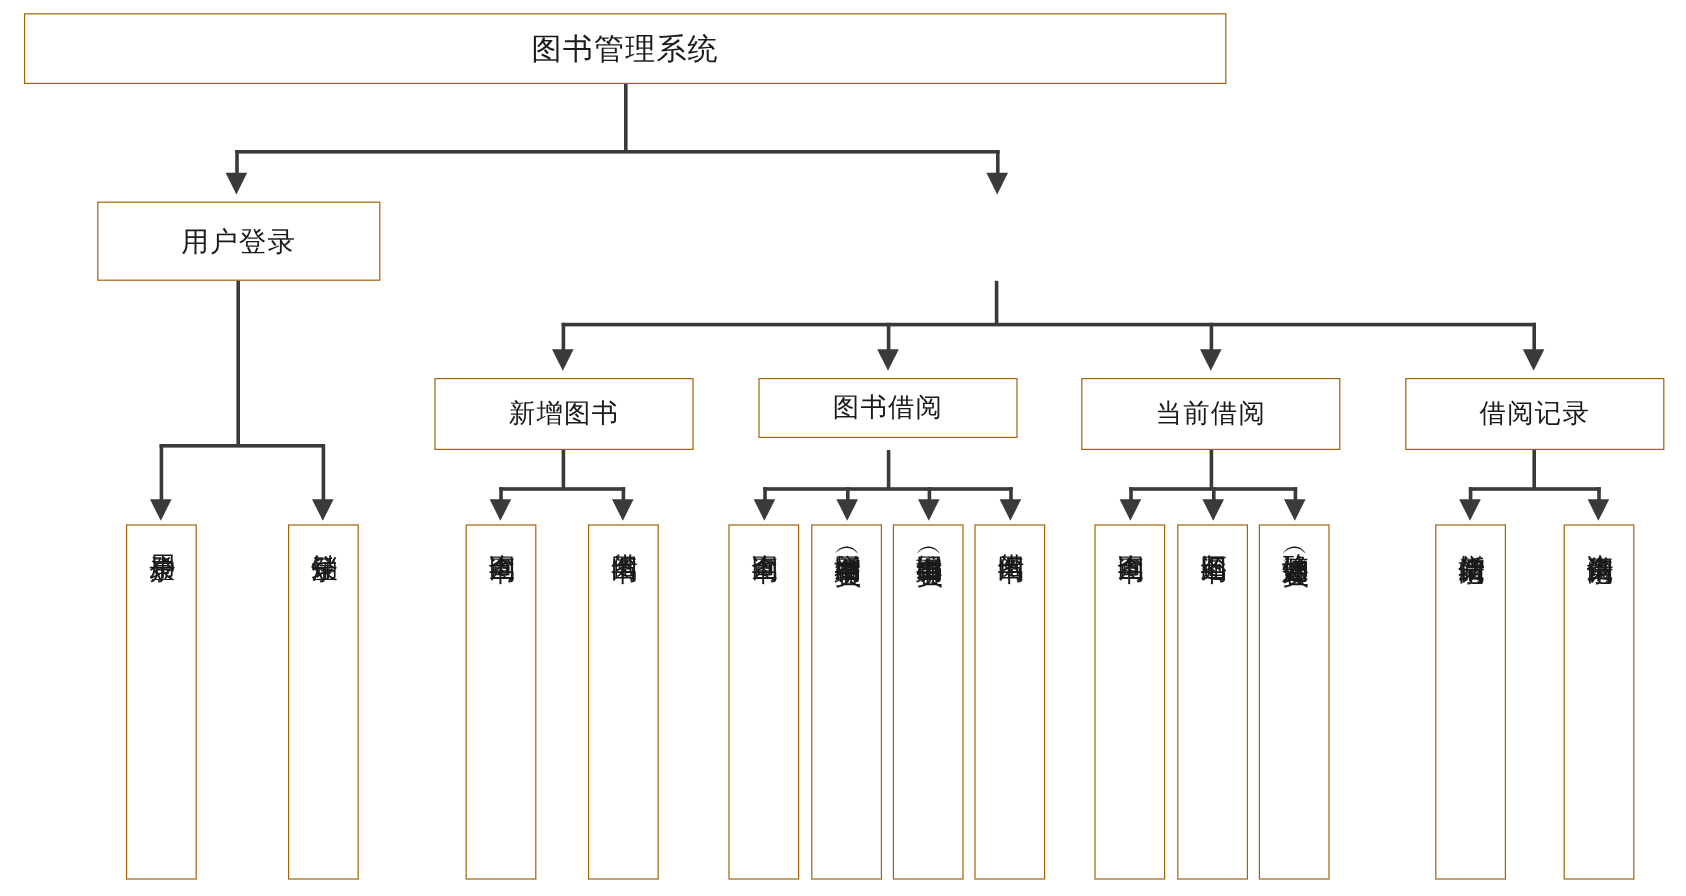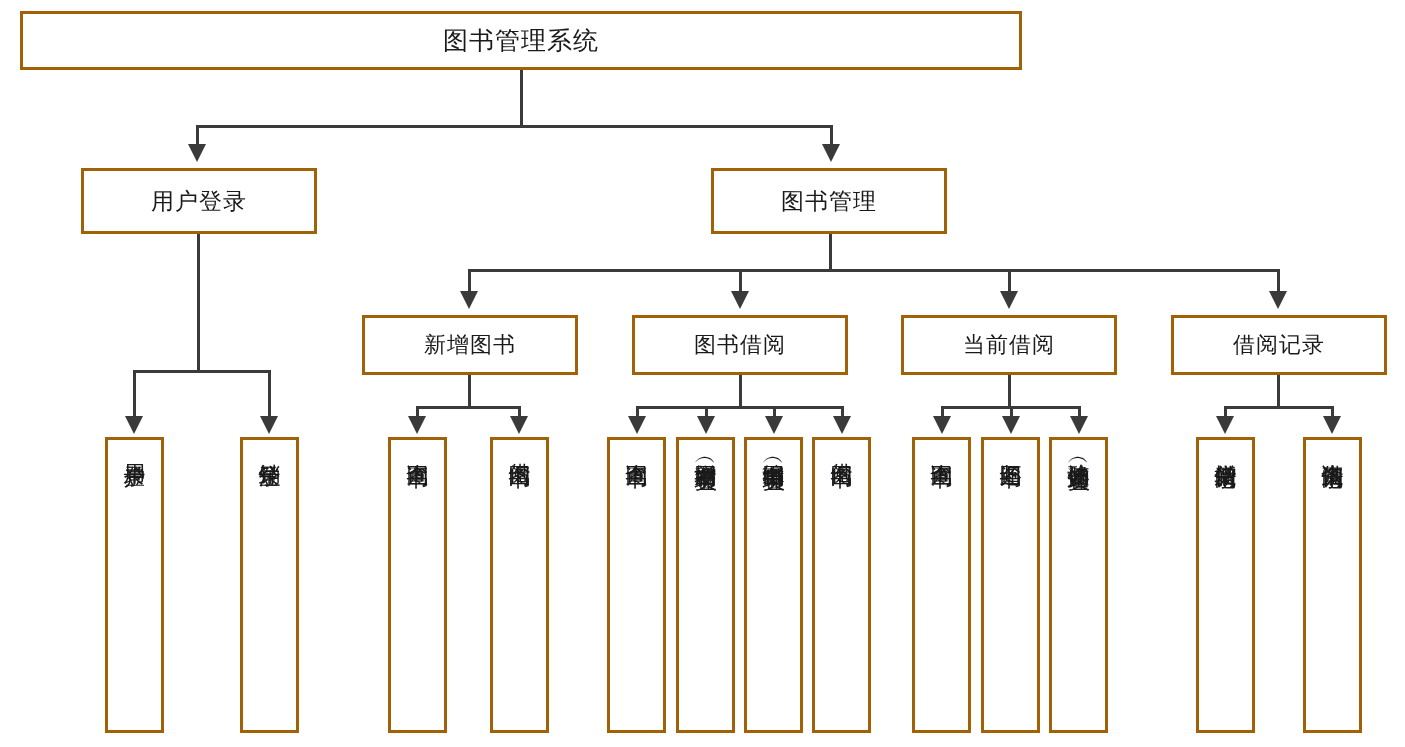--- a/index.html
+++ b/index.html
@@ -15,21 +15,21 @@
     position: relative;
     width: 1405px;
     height: 747px;
     background: #ffffff;
     overflow: hidden;
   }
   
   .node {
     position: absolute;
     box-sizing: border-box;
-    border: 3px solid #a16207;
+    border: 1px solid #a16207;
     background: #ffffff;
     color: #1a1a1a;
     display: flex;
     align-items: center;
     justify-content: center;
     text-align: center;
   }
   .node.root {
     font-size: 25px;
   }
@@ -99,23 +99,20 @@
   <div class="vline" style="left:196px; top:125px; height:21px;"></div>
   <div class="arrow" style="left:188px; top:144px;"></div>
 
   <div class="vline" style="left:830px; top:125px; height:21px;"></div>
   <div class="arrow" style="left:822px; top:144px;"></div>
 
   <div class="node level2" style="left:81px; top:168px; width:236px; height:66px;">
     <span class="htext">用户登录</span>
   </div>
 
-  <div class="node level2" style="left:711px; top:168px; width:236px; height:66px;">
-    <span class="htext">图书管理</span>
-  </div>
 
   <div class="vline" style="left:197px; top:234px; height:138px;"></div>
   <div class="hline" style="left:133px; top:370px; width:137px;"></div>
   <div class="vline" style="left:133px; top:370px; height:48px;"></div>
   <div class="arrow" style="left:125px; top:416px;"></div>
   <div class="vline" style="left:268px; top:370px; height:48px;"></div>
   <div class="arrow" style="left:260px; top:416px;"></div>
 
   <div class="node leaf" style="left:105px; top:437px; width:59px; height:296px;">
     <span class="vtext">用户登录</span>
@@ -135,21 +132,21 @@
 
   <div class="vline" style="left:1008px; top:269px; height:24px;"></div>
   <div class="arrow" style="left:1000px; top:291px;"></div>
 
   <div class="vline" style="left:1277px; top:269px; height:24px;"></div>
   <div class="arrow" style="left:1269px; top:291px;"></div>
 
   <div class="node level3" style="left:362px; top:315px; width:216px; height:60px;">
     <span class="htext">新增图书</span>
   </div>
-  <div class="node level3" style="left:632px; top:315px; width:216px; height:60px;">
+  <div class="node level3" style="left:632px; top:315px; width:216px; height:50px;">
     <span class="htext">图书借阅</span>
   </div>
   <div class="node level3" style="left:1171px; top:315px; width:216px; height:60px;">
     <span class="htext">借阅记录</span>
   </div>
   <div class="node level3" style="left:901px; top:315px; width:216px; height:60px;">
     <span class="htext">当前借阅</span>
   </div>
 
   <div class="vline" style="left:468px; top:375px; height:33px;"></div>

